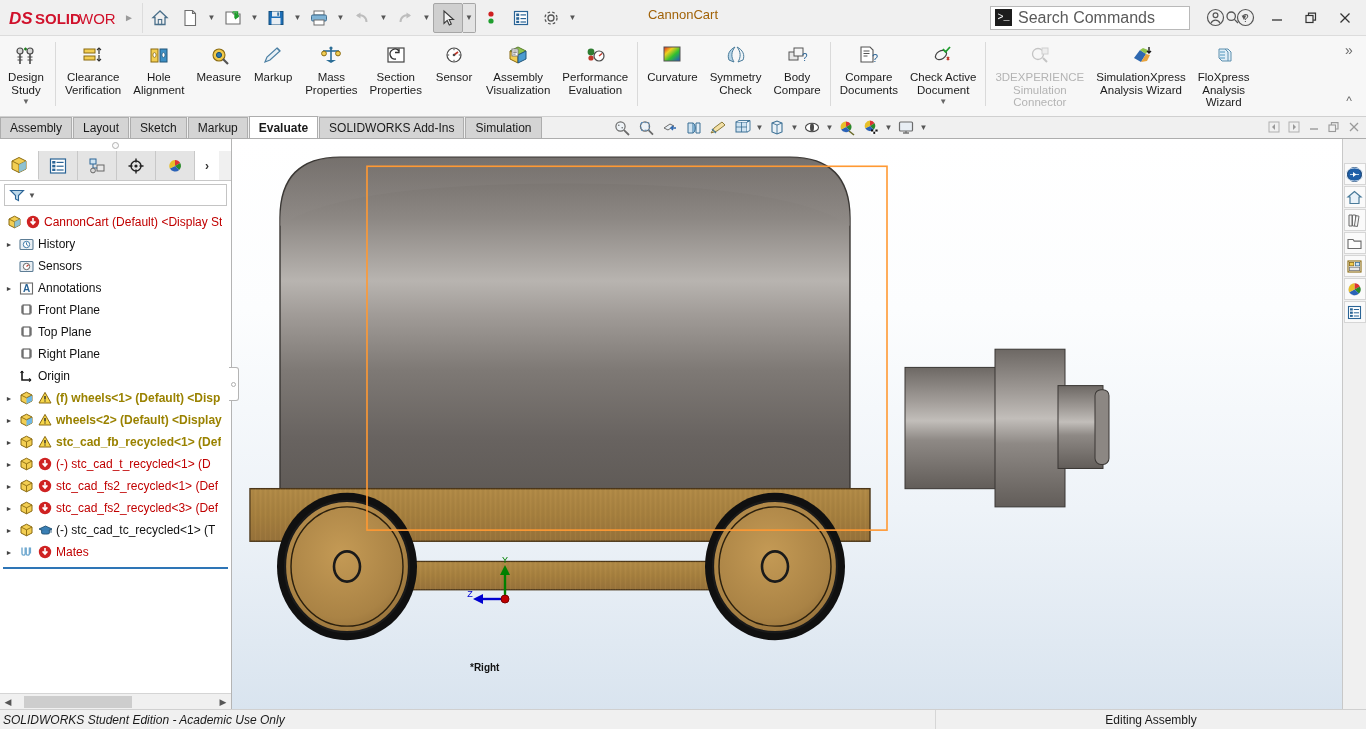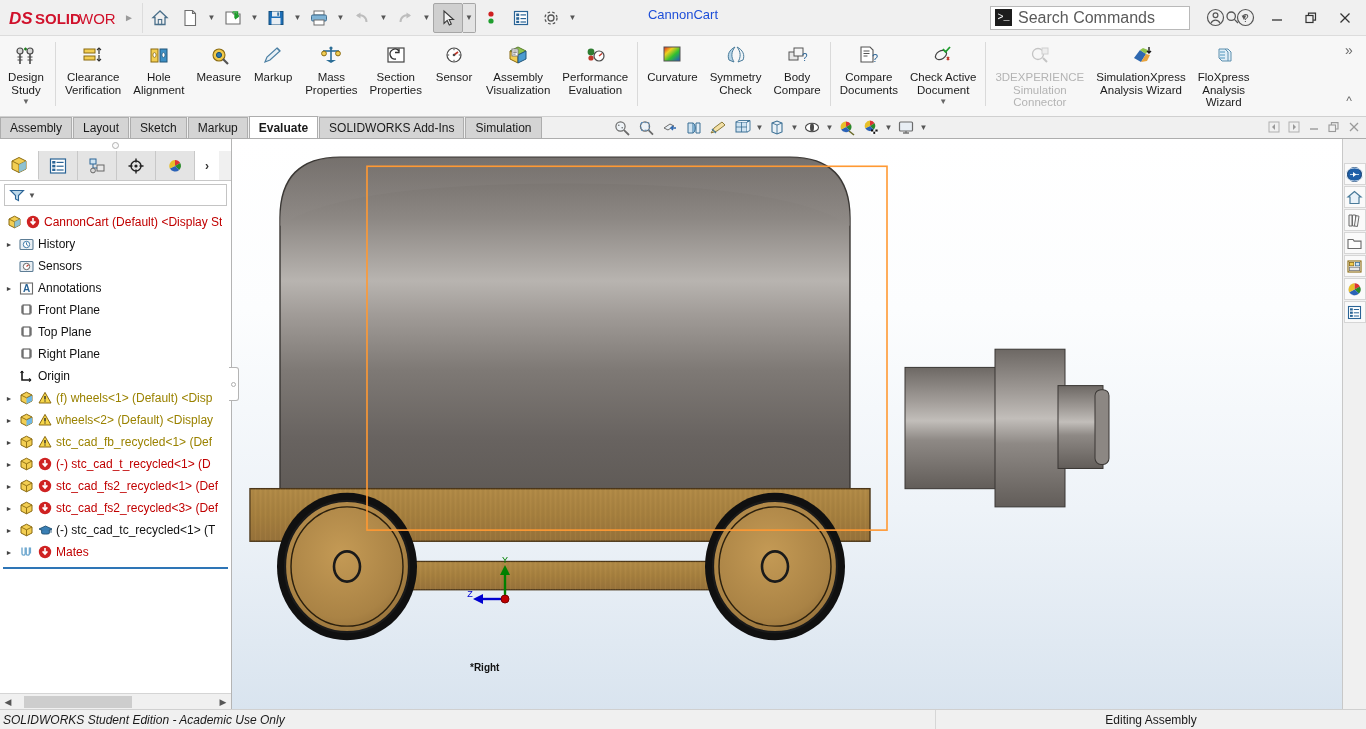--- a/index.html
+++ b/index.html
@@ -30,21 +30,21 @@
   }
   .tb-btn.sel { background:#cfcfcf; border-color:#a6a6a6; }
   .tb-caret {
     width:13px; height:30px; display:flex; align-items:center; justify-content:center;
     color:#555; font-size:8px;
   }
   .tb-caret.sel { background:#e4e4e4; border:1px solid #a6a6a6; border-left:none; border-radius:0 2px 2px 0;}
   .doc-title {
     position:absolute; left:0; right:0; top:0; height:28px;
     display:flex; align-items:center; justify-content:center;
-    font-size:13px; color:#1d4ed8; pointer-events:none;
+    font-size:13px; color:#a16207; pointer-events:none;
   }
   .tb-right { margin-left:auto; display:flex; align-items:center; padding-right:4px; height:36px; z-index:2;}
   .searchbox {
     width:200px; height:24px; background:#fff; border:1px solid #b9b9b9;
     display:flex; align-items:center; padding:0 4px; margin-right:10px;
   }
   .search-cmd-icon {
     width:17px; height:17px; background:#1d1d1d; color:#fff; font-size:10px;
     display:flex; align-items:center; justify-content:center; font-family:"Liberation Mono", monospace;
     flex:none;
@@ -116,21 +116,21 @@
   .fmtab.more { width:24px; background:#fff; border-right:none; color:#333; font-weight:bold;}
   .filterbar { margin:3px 4px 2px 4px; height:22px; border:1px solid #c4c4c4; display:flex; align-items:center; padding-left:4px;}
   .filterbar .fc { color:#555; font-size:8px; margin-left:3px;}
   .tree { flex:1; overflow:hidden; padding-top:3px; position:relative; font-size:12px; }
   .trow { height:22px; display:flex; align-items:center; white-space:nowrap; padding-left:2px;}
   .trow .arw { width:14px; flex:none; display:flex; align-items:center; justify-content:center; color:#444; font-size:7px;}
   .trow .ti { width:20px; flex:none; display:flex; align-items:center; justify-content:center;}
   .trow .ti2 { width:18px; flex:none; display:flex; align-items:center; justify-content:center;}
   .trow .tx { padding-left:2px; overflow:hidden;}
   .c-red { color:#c00000; }
-  .c-olive { color:#9a8200; }
+  .c-olive { color:#9a8200;font-weight:bold; }
   .c-black { color:#111; }
   .tree-sel-line { height:2px; background:#2e75b6; margin:4px 3px 0 3px;}
   .hsb { height:16px; border-top:1px solid #d5d5d5; background:#f0f0f0; display:flex; align-items:center;}
   .hsb .ar { width:16px; text-align:center; color:#555; font-size:9px;}
   .hsb .track { flex:1; height:12px; background:#f0f0f0; position:relative;}
   .hsb .thumb { position:absolute; left:8px; top:0; width:108px; height:12px; background:#cdcdcd;}
   .splitter-tab {
     position:absolute; right:-8px; top:228px; width:10px; height:34px;
     background:#fff; border:1px solid #b4b4b4; border-left:none; border-radius:0 3px 3px 0;
     display:flex; align-items:center; justify-content:center; z-index:5;

